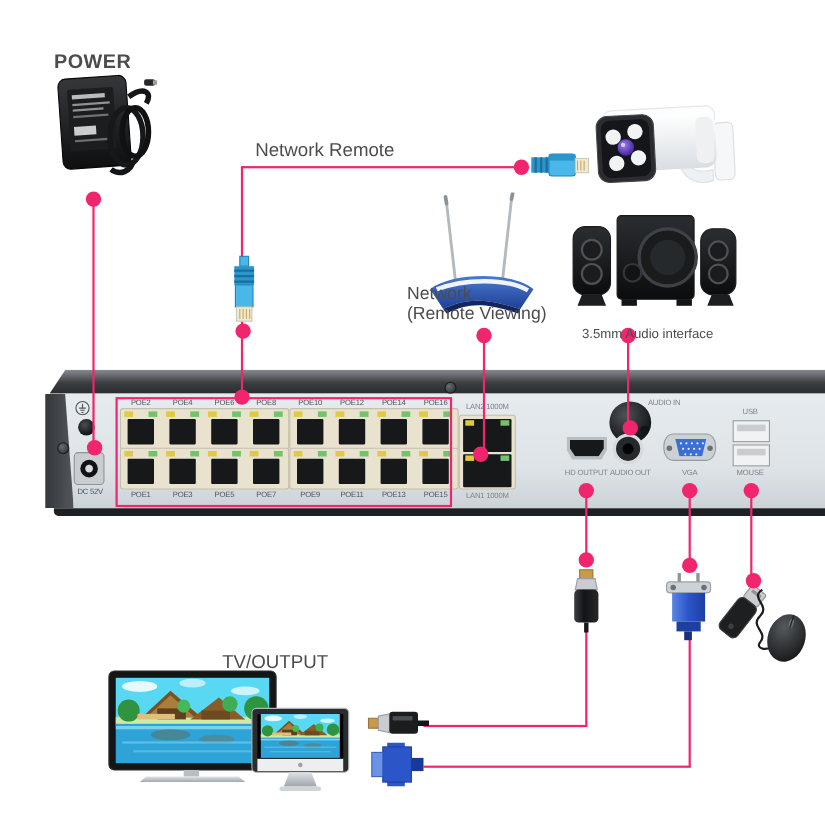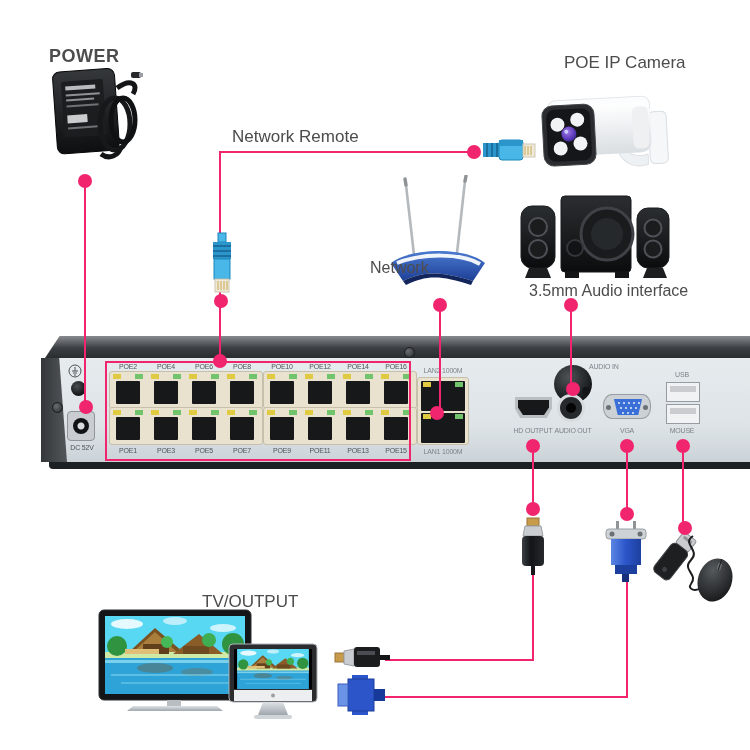--- a/index.html
+++ b/index.html
@@ -484,18 +484,18 @@
   <div class="dot" style="left:533px;top:382px"></div>
   <div class="dot" style="left:493px;top:439px"></div>
   <div class="dot" style="left:587px;top:439px"></div>
   <div class="dot" style="left:643px;top:439px"></div>
   <div class="dot" style="left:493px;top:502px"></div>
   <div class="dot" style="left:587px;top:507px"></div>
   <div class="dot" style="left:645px;top:521px"></div>
 
   <div class="lbl" style="left:16px;top:46px;font-size:18px;font-weight:bold;letter-spacing:0.5px">POWER</div>
   <div class="lbl" style="left:199px;top:127px;font-size:17px">Network Remote</div>
-  <div class="lbl" style="left:531px;top:53px;font-size:17px">POE IP Camera</div>
   <div class="lbl" style="left:337px;top:259px;font-size:16px">Network</div>
-  <div class="lbl" style="left:496px;top:282px;font-size:16px">3.5mm Audio interface</div>
+  <div class="lbl" style="left:337px;top:277px;font-size:16px">(Remote Viewing)</div>
+  <div class="lbl" style="left:496px;top:296px;font-size:12px">3.5mm Audio interface</div>
   <div class="lbl" style="left:169px;top:592px;font-size:17px">TV/OUTPUT</div>
 
 </div>
 
 </body></html>

